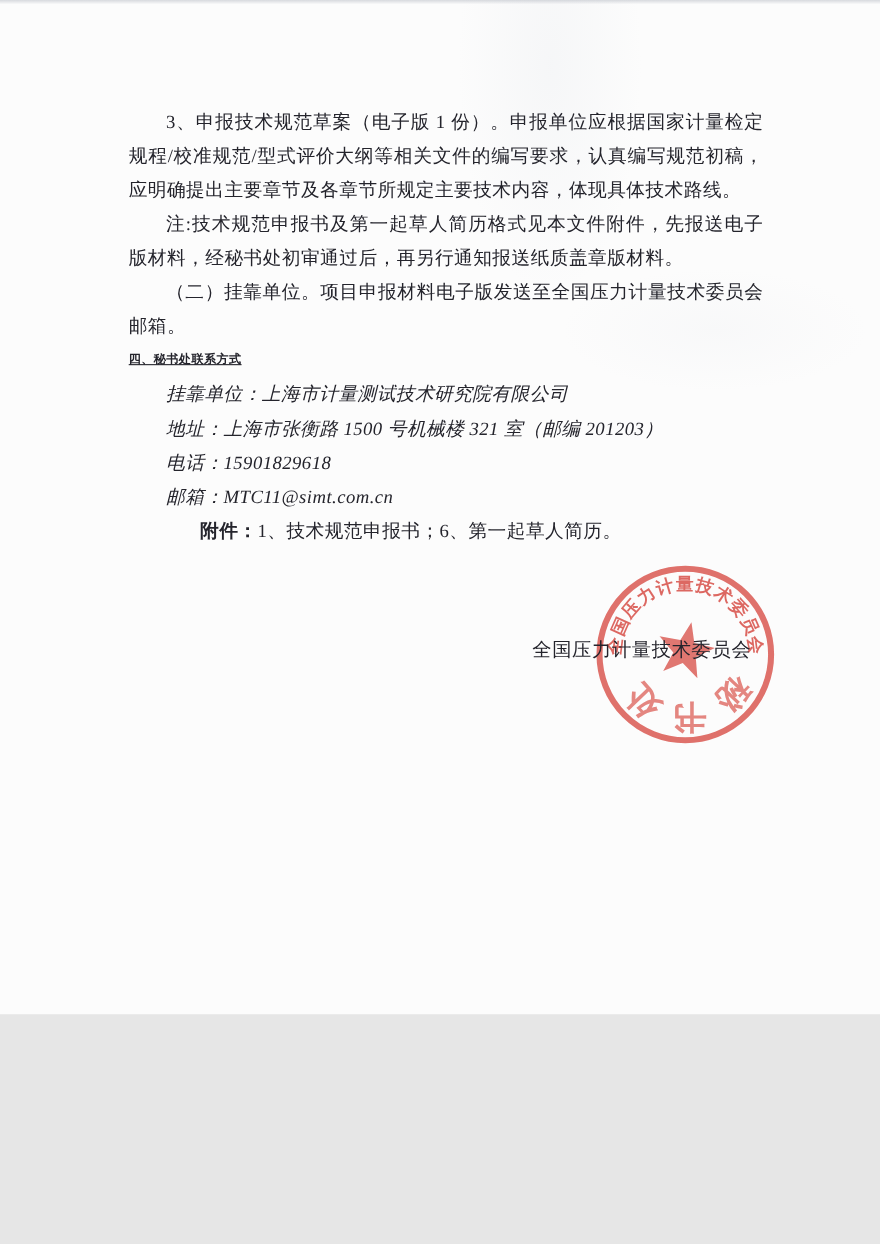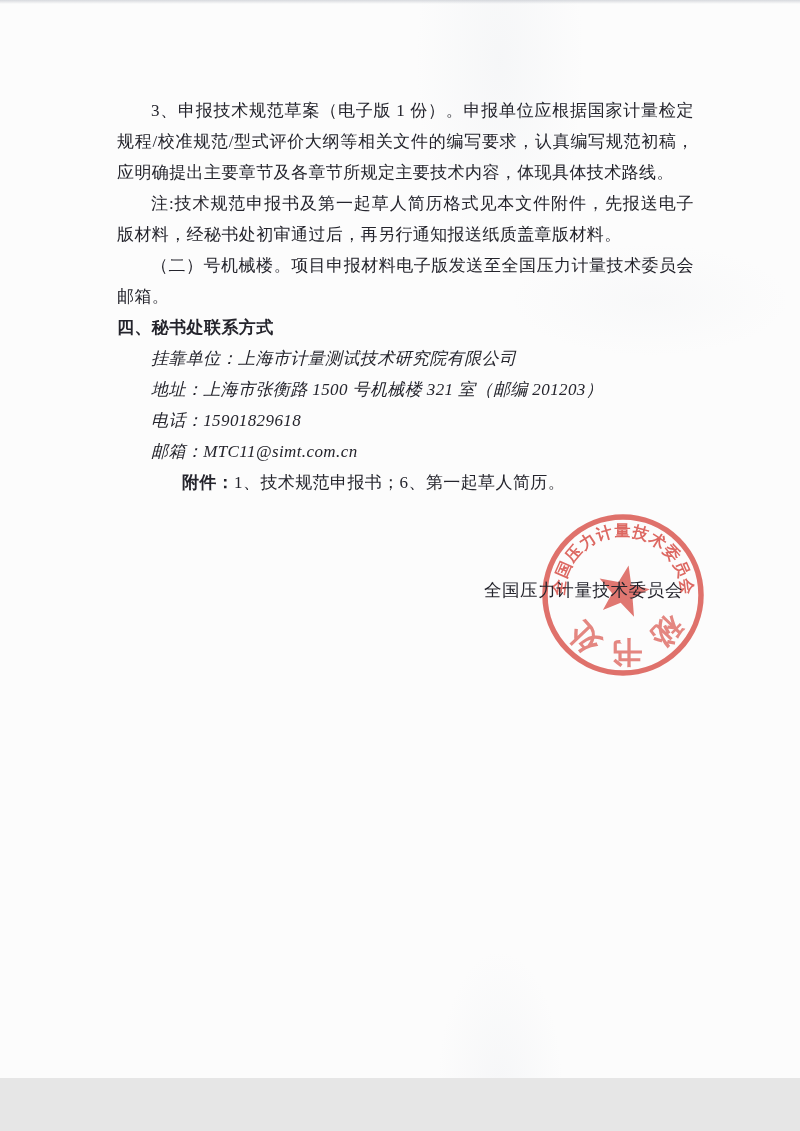--- a/index.html
+++ b/index.html
@@ -3,21 +3,21 @@
 <meta charset="utf-8">
 <style>
   html,body{margin:0;padding:0;}
   body{
     width:800px;height:1131px;
     background:#e6e6e6;
     font-family:"Liberation Serif","DejaVu Serif",serif;
   }
   .page{
     position:relative;
-    width:800px;height:1078px;
+    width:800px;height:922px;
     background:
       radial-gradient(ellipse 120px 300px at 500px 60px, rgba(190,198,210,0.10), transparent 70%),
       radial-gradient(ellipse 200px 80px at 650px 300px, rgba(200,205,215,0.08), transparent 70%),
       radial-gradient(ellipse 90px 200px at 500px 1090px, rgba(190,198,212,0.10), transparent 70%),
       #fcfcfc;
     overflow:hidden;
     color:#24242c;
   }
   .page::before{
     content:"";position:absolute;left:0;top:0;width:800px;height:4px;
@@ -29,24 +29,25 @@
     left:117px;top:95px;width:577px;
     font-size:17px;
     line-height:31px;
     letter-spacing:0.4px;
     text-align:justify;
   }
   .body-text p{margin:0;}
   .para{text-indent:2em;}
   .sec-heading{
     margin:0;
-    font-size:17px;
+    font-size:11px;
     font-weight:bold;
     line-height:31px;
     letter-spacing:0.4px;
+    text-decoration:underline;
   }
   .contact-line{padding-left:2em;font-style:italic;}
   .attach-line{padding-left:1.7em;}
   .attach-line b{font-weight:bold;margin-left:36px;}
   .signature{
     position:absolute;
     top:574px;right:117px;
     text-align:right;
     font-size:17.5px;
     line-height:33px;
@@ -64,21 +65,21 @@
   }
 </style>
 </head>
 <body>
 
 <div class="page">
 
   <div class="body-text">
     <p class="para">3、申报技术规范草案（电子版 1 份）。申报单位应根据国家计量检定规程/校准规范/型式评价大纲等相关文件的编写要求，认真编写规范初稿，应明确提出主要章节及各章节所规定主要技术内容，体现具体技术路线。</p>
     <p class="para">注:技术规范申报书及第一起草人简历格式见本文件附件，先报送电子版材料，经秘书处初审通过后，再另行通知报送纸质盖章版材料。</p>
-    <p class="para">（二）号机械楼。项目申报材料电子版发送至全国压力计量技术委员会邮箱。</p>
+    <p class="para">（二）挂靠单位。项目申报材料电子版发送至全国压力计量技术委员会邮箱。</p>
     <p class="sec-heading">四、秘书处联系方式</p>
     <p class="contact-line">挂靠单位：上海市计量测试技术研究院有限公司</p>
     <p class="contact-line">地址：上海市张衡路 1500 号机械楼 321 室（邮编 201203）</p>
     <p class="contact-line">电话：15901829618</p>
     <p class="contact-line">邮箱：MTC11@simt.com.cn</p>
     <p class="attach-line"><b>附件：</b><span>1、技术规范申报书；6、第一起草人简历。</span></p>
   </div>
 
   <svg class="seal" viewBox="0 0 172 172" xmlns="http://www.w3.org/2000/svg">
     <defs>

